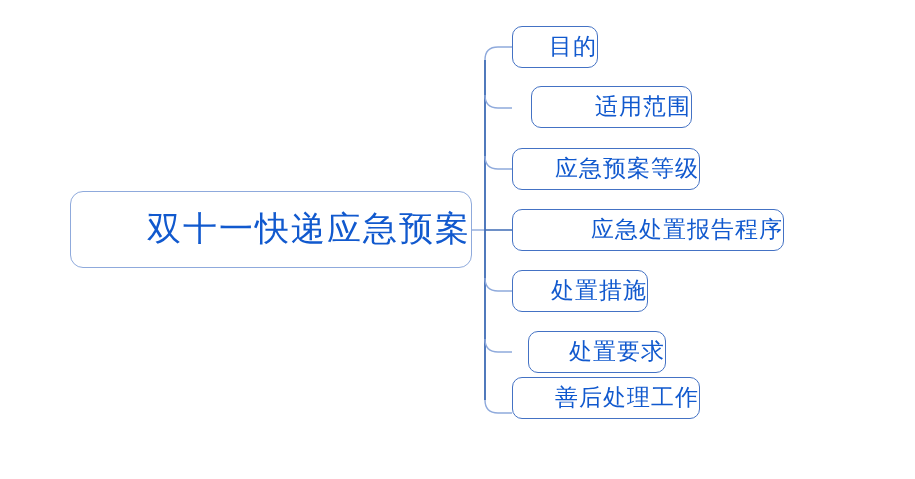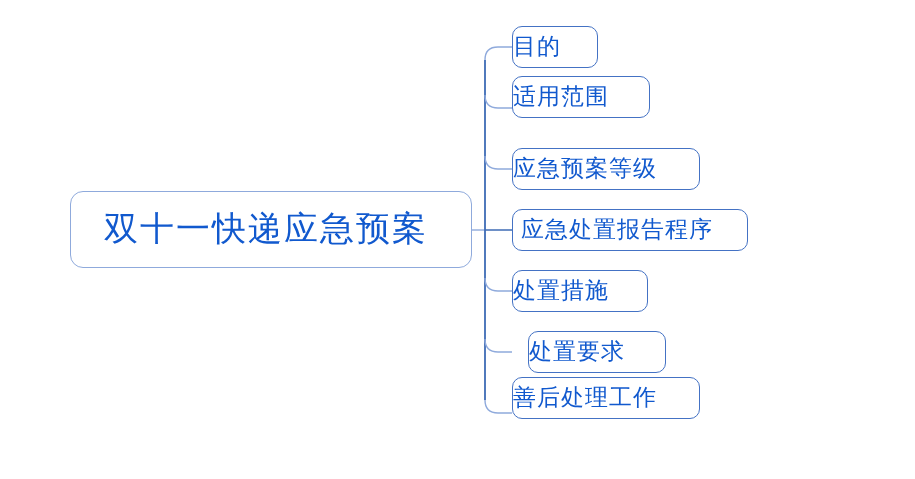--- a/index.html
+++ b/index.html
@@ -37,21 +37,21 @@
   }
   .connectors .junction-right{
     stroke:var(--trunk);
     stroke-width:1.5;
   }
   .node{
     position:absolute;
     box-sizing:border-box;
     background:var(--background);
     color:var(--text);
-    text-align:left;
+    text-align:right;
     white-space:nowrap;
     overflow:hidden;
   }
   .root-node{
     left:70px;top:191px;
     width:402px;height:77px;
     border:1.7px solid var(--root-border);
     border-radius:13px;
     font-size:34px;
     line-height:74px;
@@ -61,23 +61,23 @@
   .topic{
     left:512px;
     height:42px;
     border:1.4px solid var(--topic-border);
     border-radius:10px;
     font-size:23px;
     line-height:39px;
     letter-spacing:1px;
   }
   .t1{top:26px;width:86px;}
-  .t2{top:76px;width:138px;}
+  .t2{top:86px;width:161px;margin-left:19px;}
   .t3{top:148px;width:188px;}
-  .t4{top:209px;width:236px;padding-left:8px;}
+  .t4{top:209px;width:272px;padding-left:8px;}
   .t5{top:270px;width:136px;}
   .t6{top:331px;width:138px;margin-left:16px;}
   .t7{top:377px;width:188px;border-radius:10px;}
 </style>
 </head>
 <body>
 
 <div class="canvas">
 
   <svg class="connectors" viewBox="0 0 915 479" aria-hidden="true">

